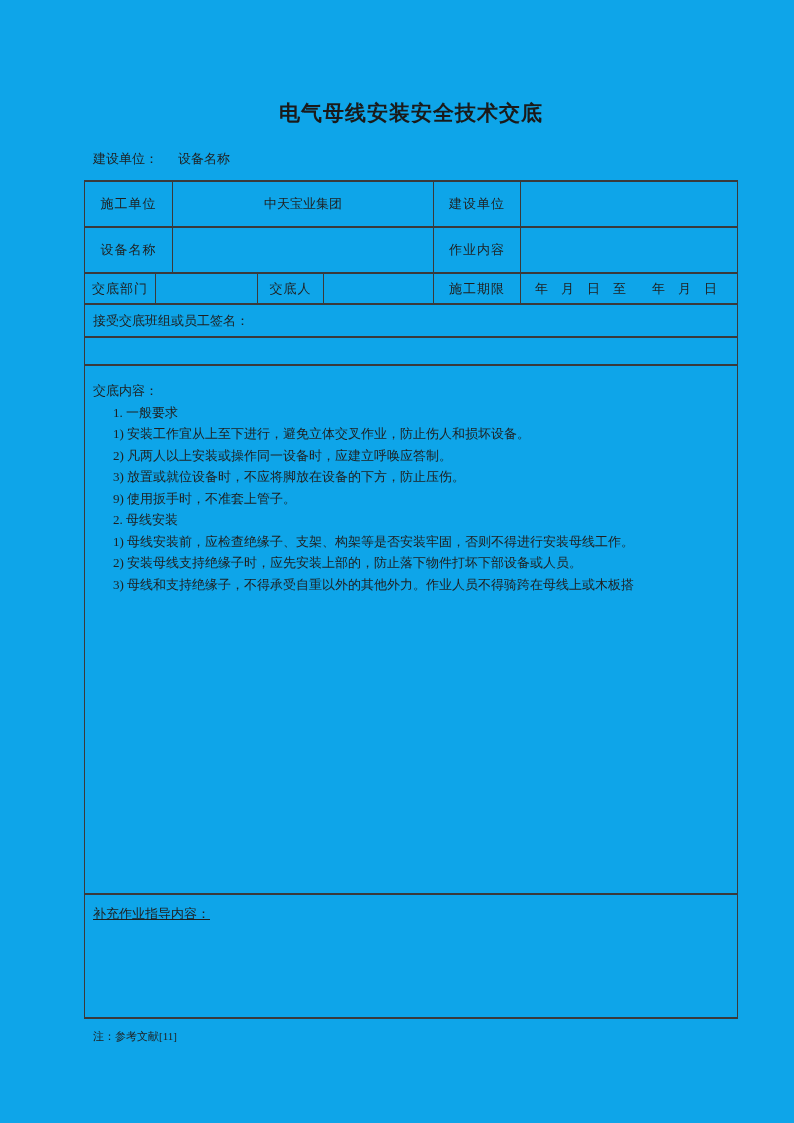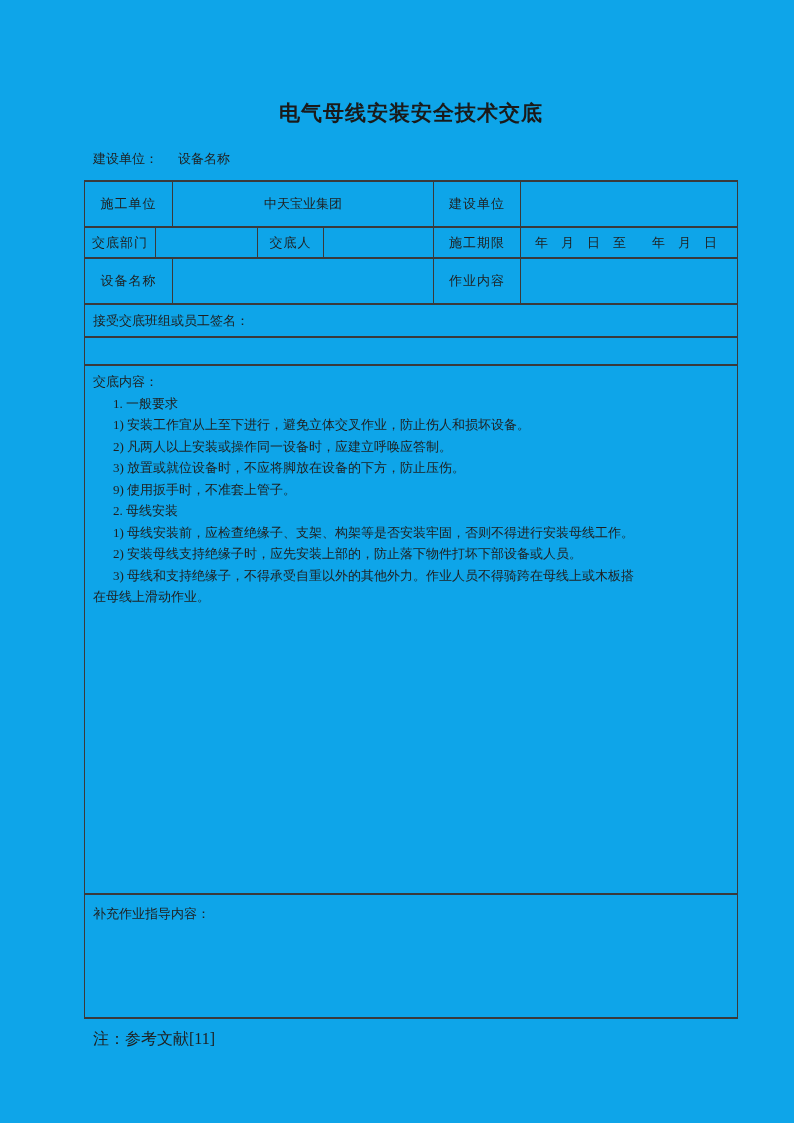--- a/index.html
+++ b/index.html
@@ -60,33 +60,34 @@
   .w261 { width: 261px; }
   .w87  { width: 87px; }
   .w71  { width: 71px; }
   .w102 { width: 102px; }
   .w66  { width: 66px; }
   .w110 { width: 110px; }
   .pad-left { padding-left: 14px; }
   .single { padding-left: 8px; }
   .content-box {
     height: 527px;
-    padding: 5px 8px 0 8px;
+    padding: 14px 8px 0 8px;
     font-size: 13px;
   }
   .content-line { line-height: 21.5px; white-space: nowrap; }
   .content-line.indent { padding-left: 20px; }
   .supplement-box {
     height: 122px;
     padding: 10px 8px 0 8px;
     font-size: 13px;
+    text-decoration: underline;
   }
   .note-line {
     margin: 10px 0 0 93px;
-    font-size: 16px;
+    font-size: 11px;
   }
 </style>
 </head>
 <body>
 
 <div class="page">
 
   <div class="doc-title">电气母线安装安全技术交底</div>
 
   <div class="project-line">
@@ -95,34 +96,34 @@
 
   <div class="form">
 
     <div class="t-row r-info">
       <div class="cell label w88">施工单位</div>
       <div class="cell center w261">中天宝业集团</div>
       <div class="cell label w87">建设单位</div>
       <div class="cell flex1"></div>
     </div>
 
+    <div class="t-row r-info">
+      <div class="cell label w88">设备名称</div>
+      <div class="cell center w261"></div>
+      <div class="cell label w87">作业内容</div>
+      <div class="cell flex1"></div>
+    </div>
+
     <div class="t-row r-dept">
       <div class="cell label w71">交底部门</div>
       <div class="cell w102"></div>
       <div class="cell label w66">交底人</div>
       <div class="cell w110"></div>
       <div class="cell label w87">施工期限</div>
       <div class="cell flex1 pad-left">年　月　日　至　　年　月　日</div>
-    </div>
-
-    <div class="t-row r-info">
-      <div class="cell label w88">设备名称</div>
-      <div class="cell center w261"></div>
-      <div class="cell label w87">作业内容</div>
-      <div class="cell flex1"></div>
     </div>
 
     <div class="t-row r-sign">
       <div class="cell flex1 single">接受交底班组或员工签名：</div>
     </div>
 
     <div class="t-row r-sign-space">
       <div class="cell flex1 single"></div>
     </div>
 
@@ -132,21 +133,20 @@
         <div>
             <div class="content-line indent">1. 一般要求</div>
             <div class="content-line indent">1) 安装工作宜从上至下进行，避免立体交叉作业，防止伤人和损坏设备。</div>
             <div class="content-line indent">2) 凡两人以上安装或操作同一设备时，应建立呼唤应答制。</div>
             <div class="content-line indent">3) 放置或就位设备时，不应将脚放在设备的下方，防止压伤。</div>
             <div class="content-line indent">9) 使用扳手时，不准套上管子。</div>
             <div class="content-line indent">2. 母线安装</div>
             <div class="content-line indent">1) 母线安装前，应检查绝缘子、支架、构架等是否安装牢固，否则不得进行安装母线工作。</div>
             <div class="content-line indent">2) 安装母线支持绝缘子时，应先安装上部的，防止落下物件打坏下部设备或人员。</div>
             <div class="content-line indent">3) 母线和支持绝缘子，不得承受自重以外的其他外力。作业人员不得骑跨在母线上或木板搭</div>
-            <div class="content-line">在母线上滑动作业。</div>
           </div>
       </div>
     </div>
 
     <div class="t-row">
       <div class="supplement-box cell flex1" style="display:block;">
         <span>补充作业指导内容：</span>
       </div>
     </div>
 

